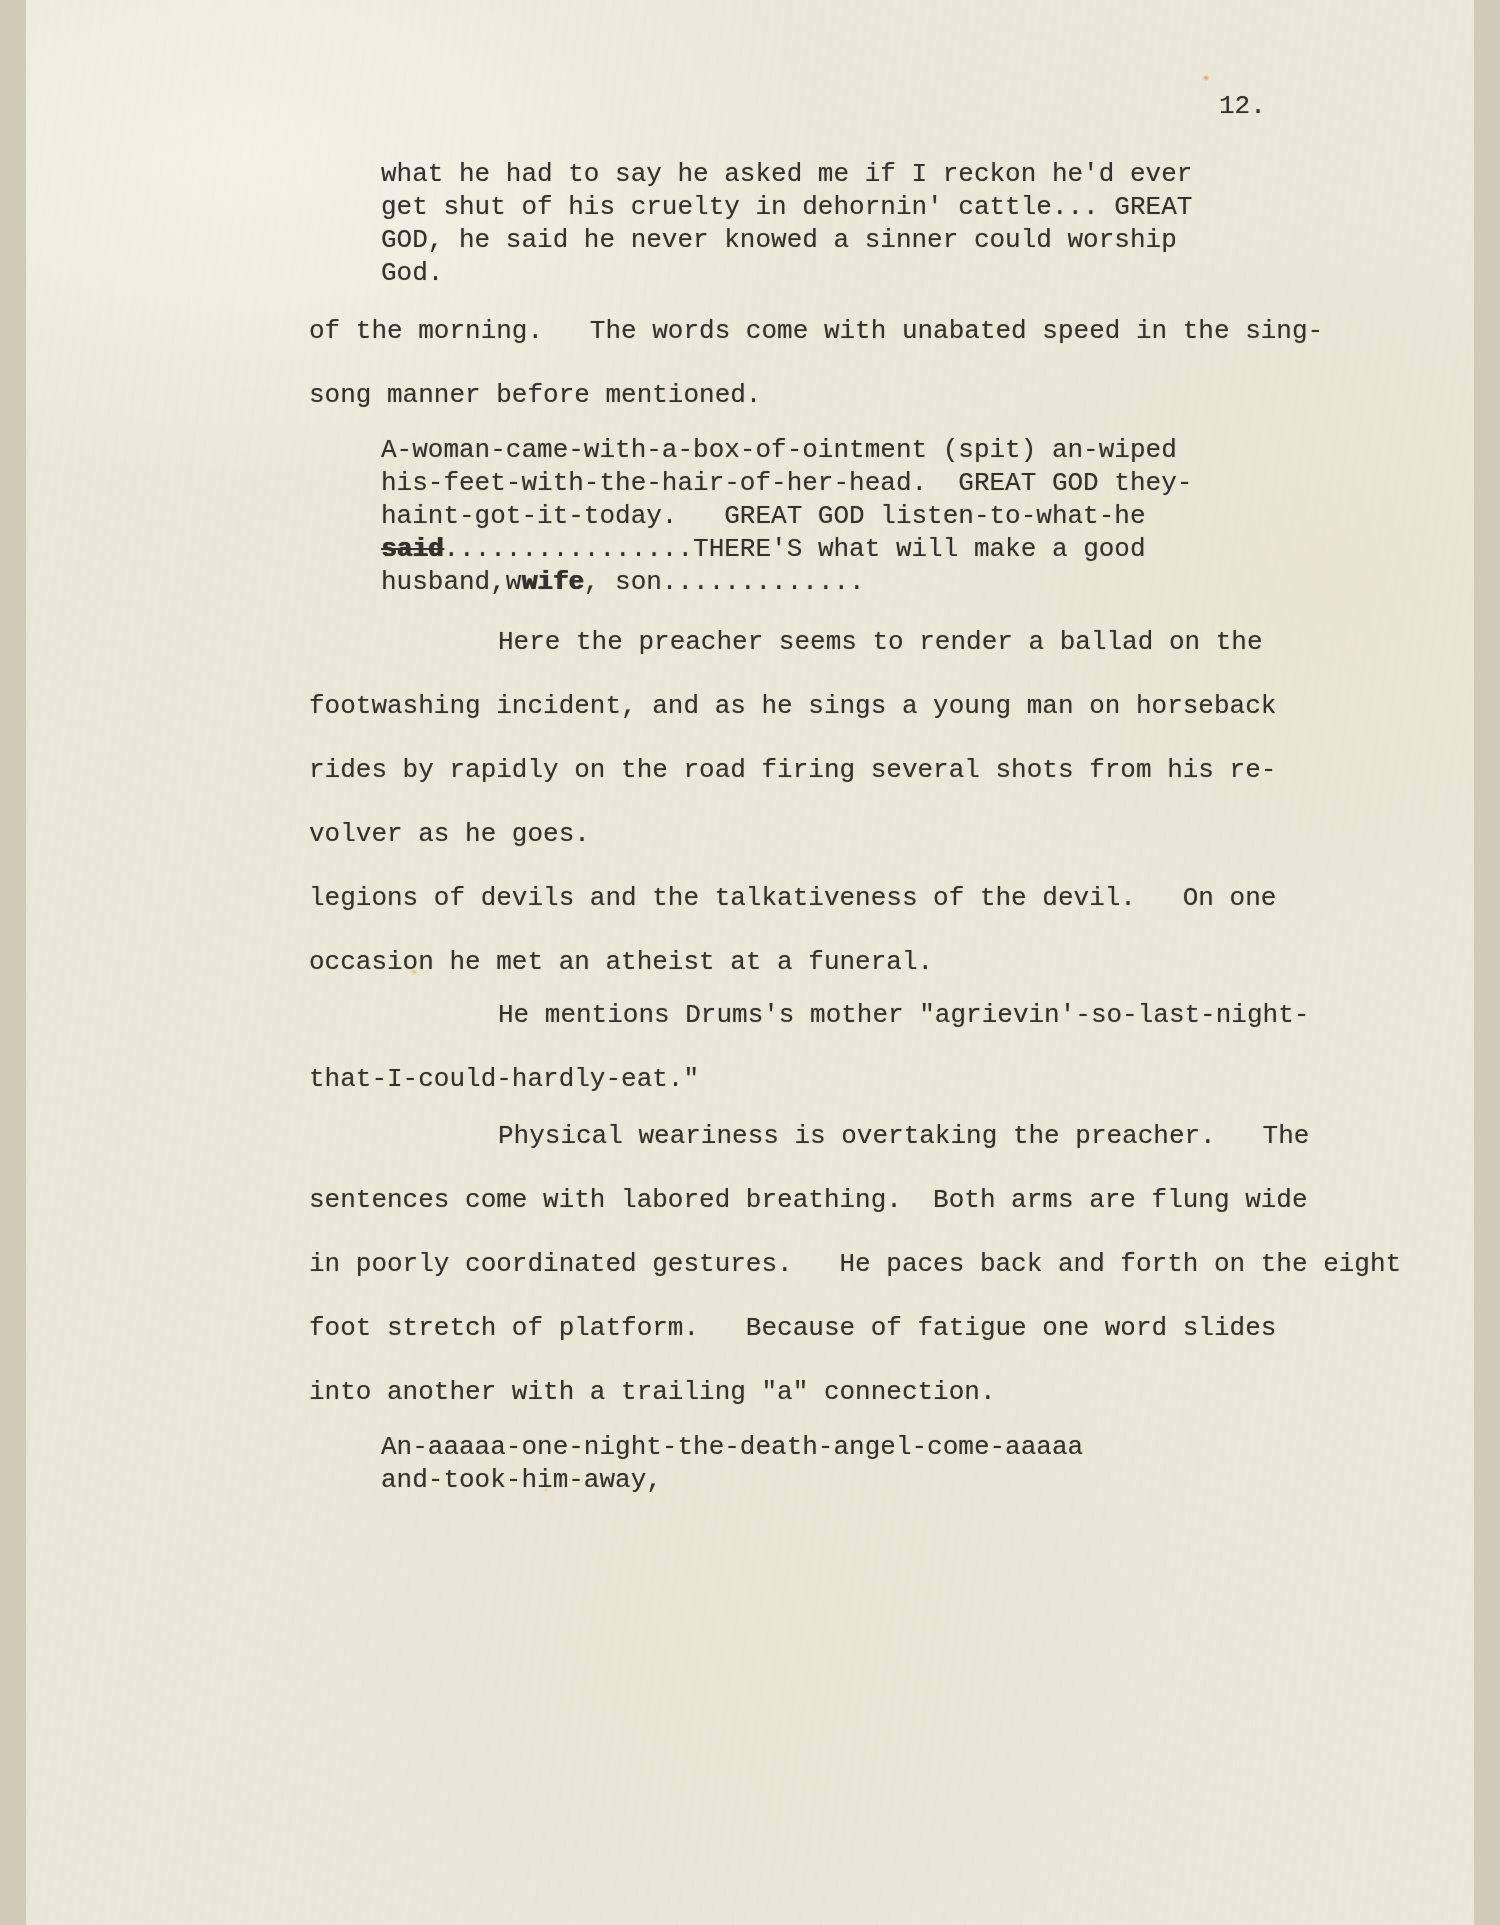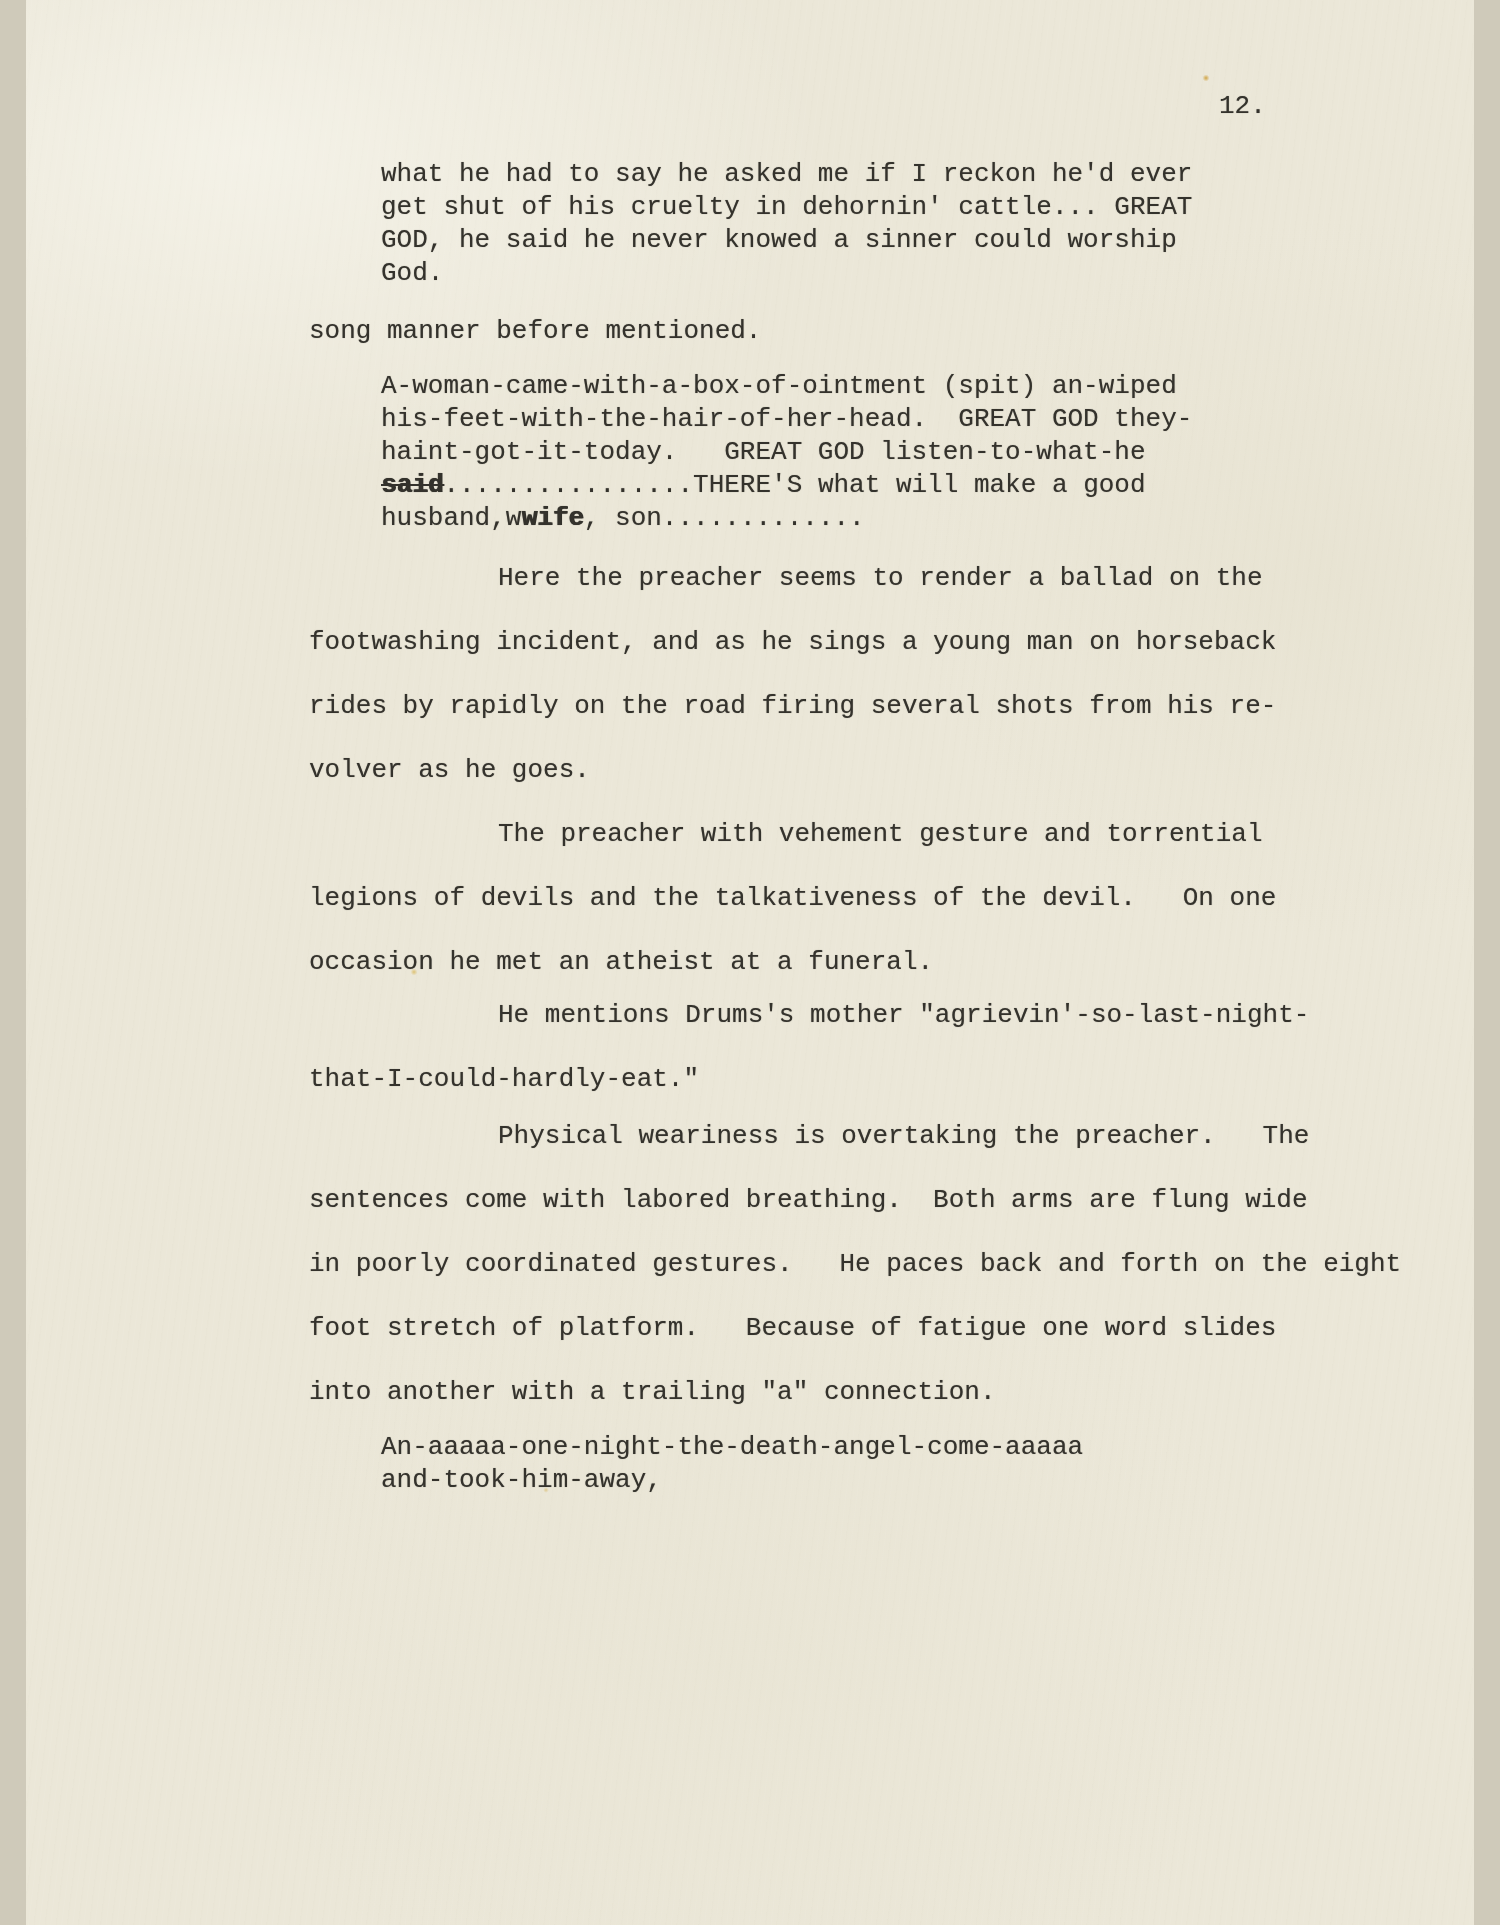--- a/index.html
+++ b/index.html
@@ -83,40 +83,40 @@
   <div class="content">
 
     <section class="quote" id="q1">
       <div class="line">what he had to say he asked me if I reckon he'd ever</div>
       <div class="line">get shut of his cruelty in dehornin' cattle... GREAT</div>
       <div class="line">GOD, he said he never knowed a sinner could worship</div>
       <div class="line">God.</div>
     </section>
 
     <section class="para" id="p1">
+      <div class="line">of the morning.   The words come with unabated speed in the sing-</div>
       <div class="line">song manner before mentioned.</div>
     </section>
 
     <section class="quote" id="q2">
       <div class="line">A-woman-came-with-a-box-of-ointment (spit) an-wiped</div>
       <div class="line">his-feet-with-the-hair-of-her-head.  GREAT GOD they-</div>
       <div class="line">haint-got-it-today.   GREAT GOD listen-to-what-he</div>
       <div class="line"><span class="struck">said</span><span>................THERE'S what will make a good</span></div>
       <div class="line"><span>husband,w</span><span class="bold-over">wife</span><span>, son.............</span></div>
     </section>
 
     <section class="para" id="p2">
       <div class="line indent">Here the preacher seems to render a ballad on the</div>
       <div class="line">footwashing incident, and as he sings a young man on horseback</div>
       <div class="line">rides by rapidly on the road firing several shots from his re-</div>
       <div class="line">volver as he goes.</div>
     </section>
 
     <section class="para" id="p3">
-      <div class="line indent">The preacher with vehement gesture and torrential</div>
       <div class="line">legions of devils and the talkativeness of the devil.   On one</div>
       <div class="line">occasion he met an atheist at a funeral.</div>
     </section>
 
 
     <section class="para" id="p4">
       <div class="line indent">He mentions Drums's mother "agrievin'-so-last-night-</div>
       <div class="line">that-I-could-hardly-eat."</div>
     </section>
 

